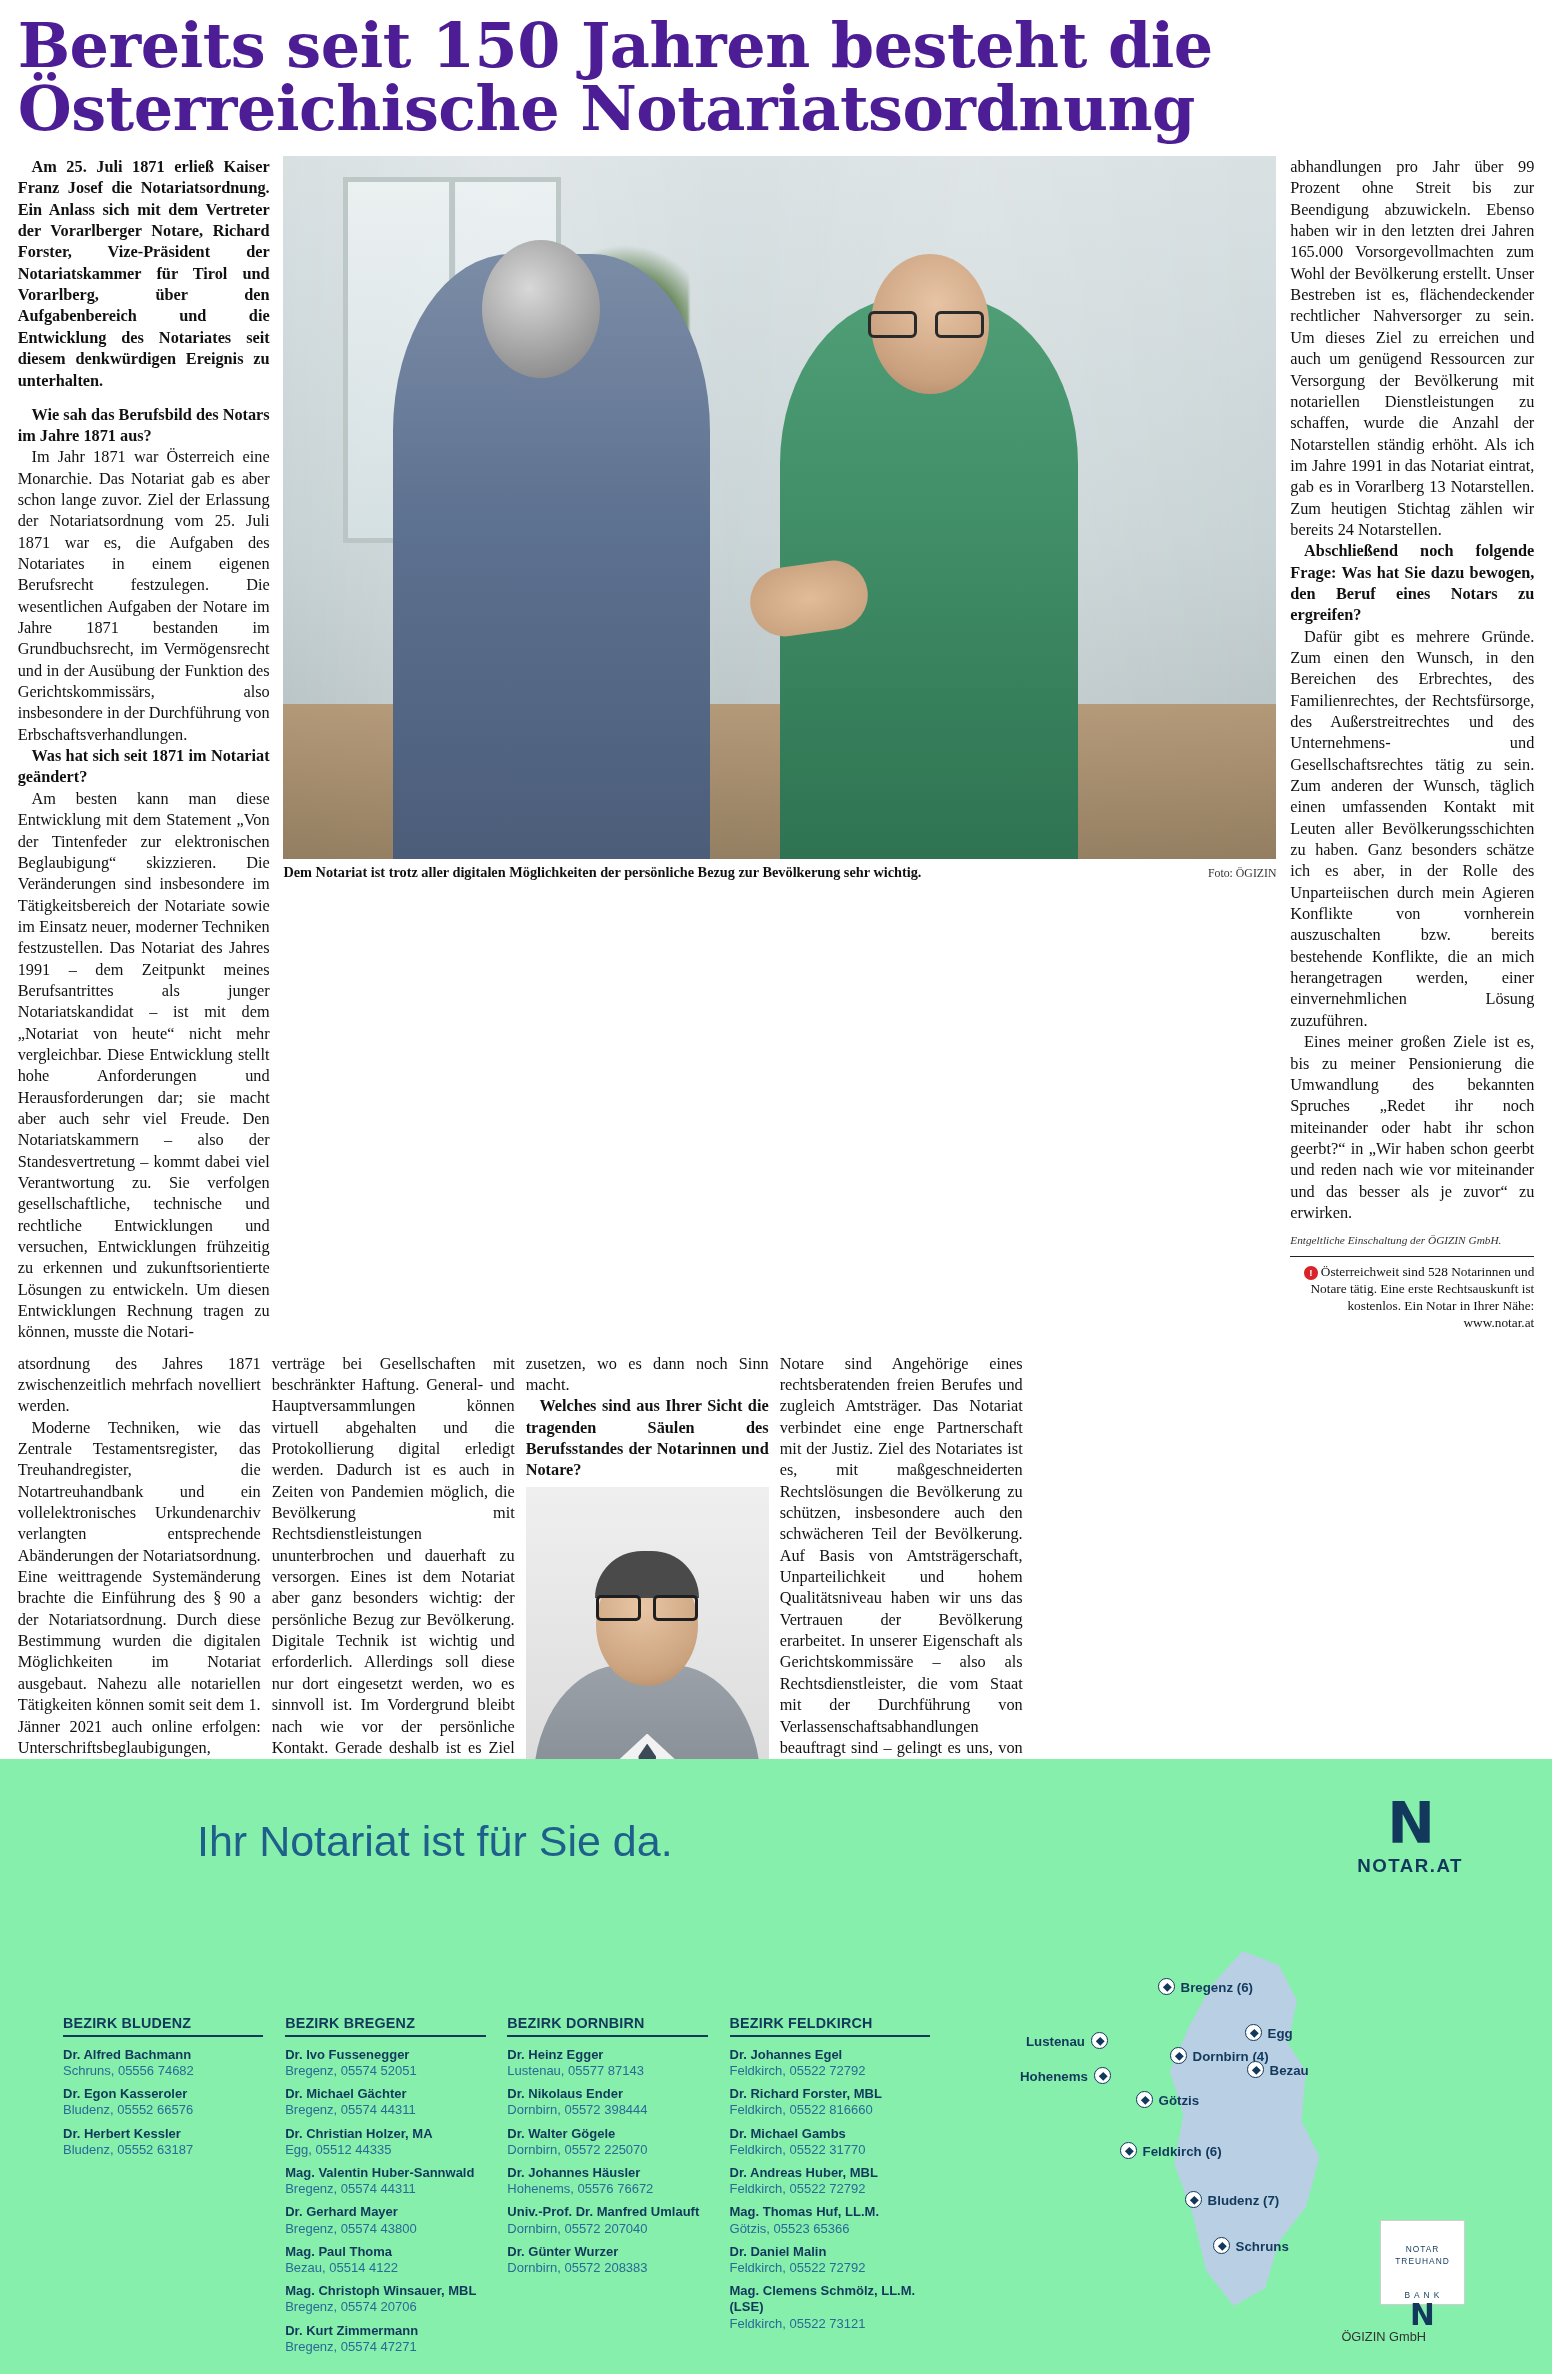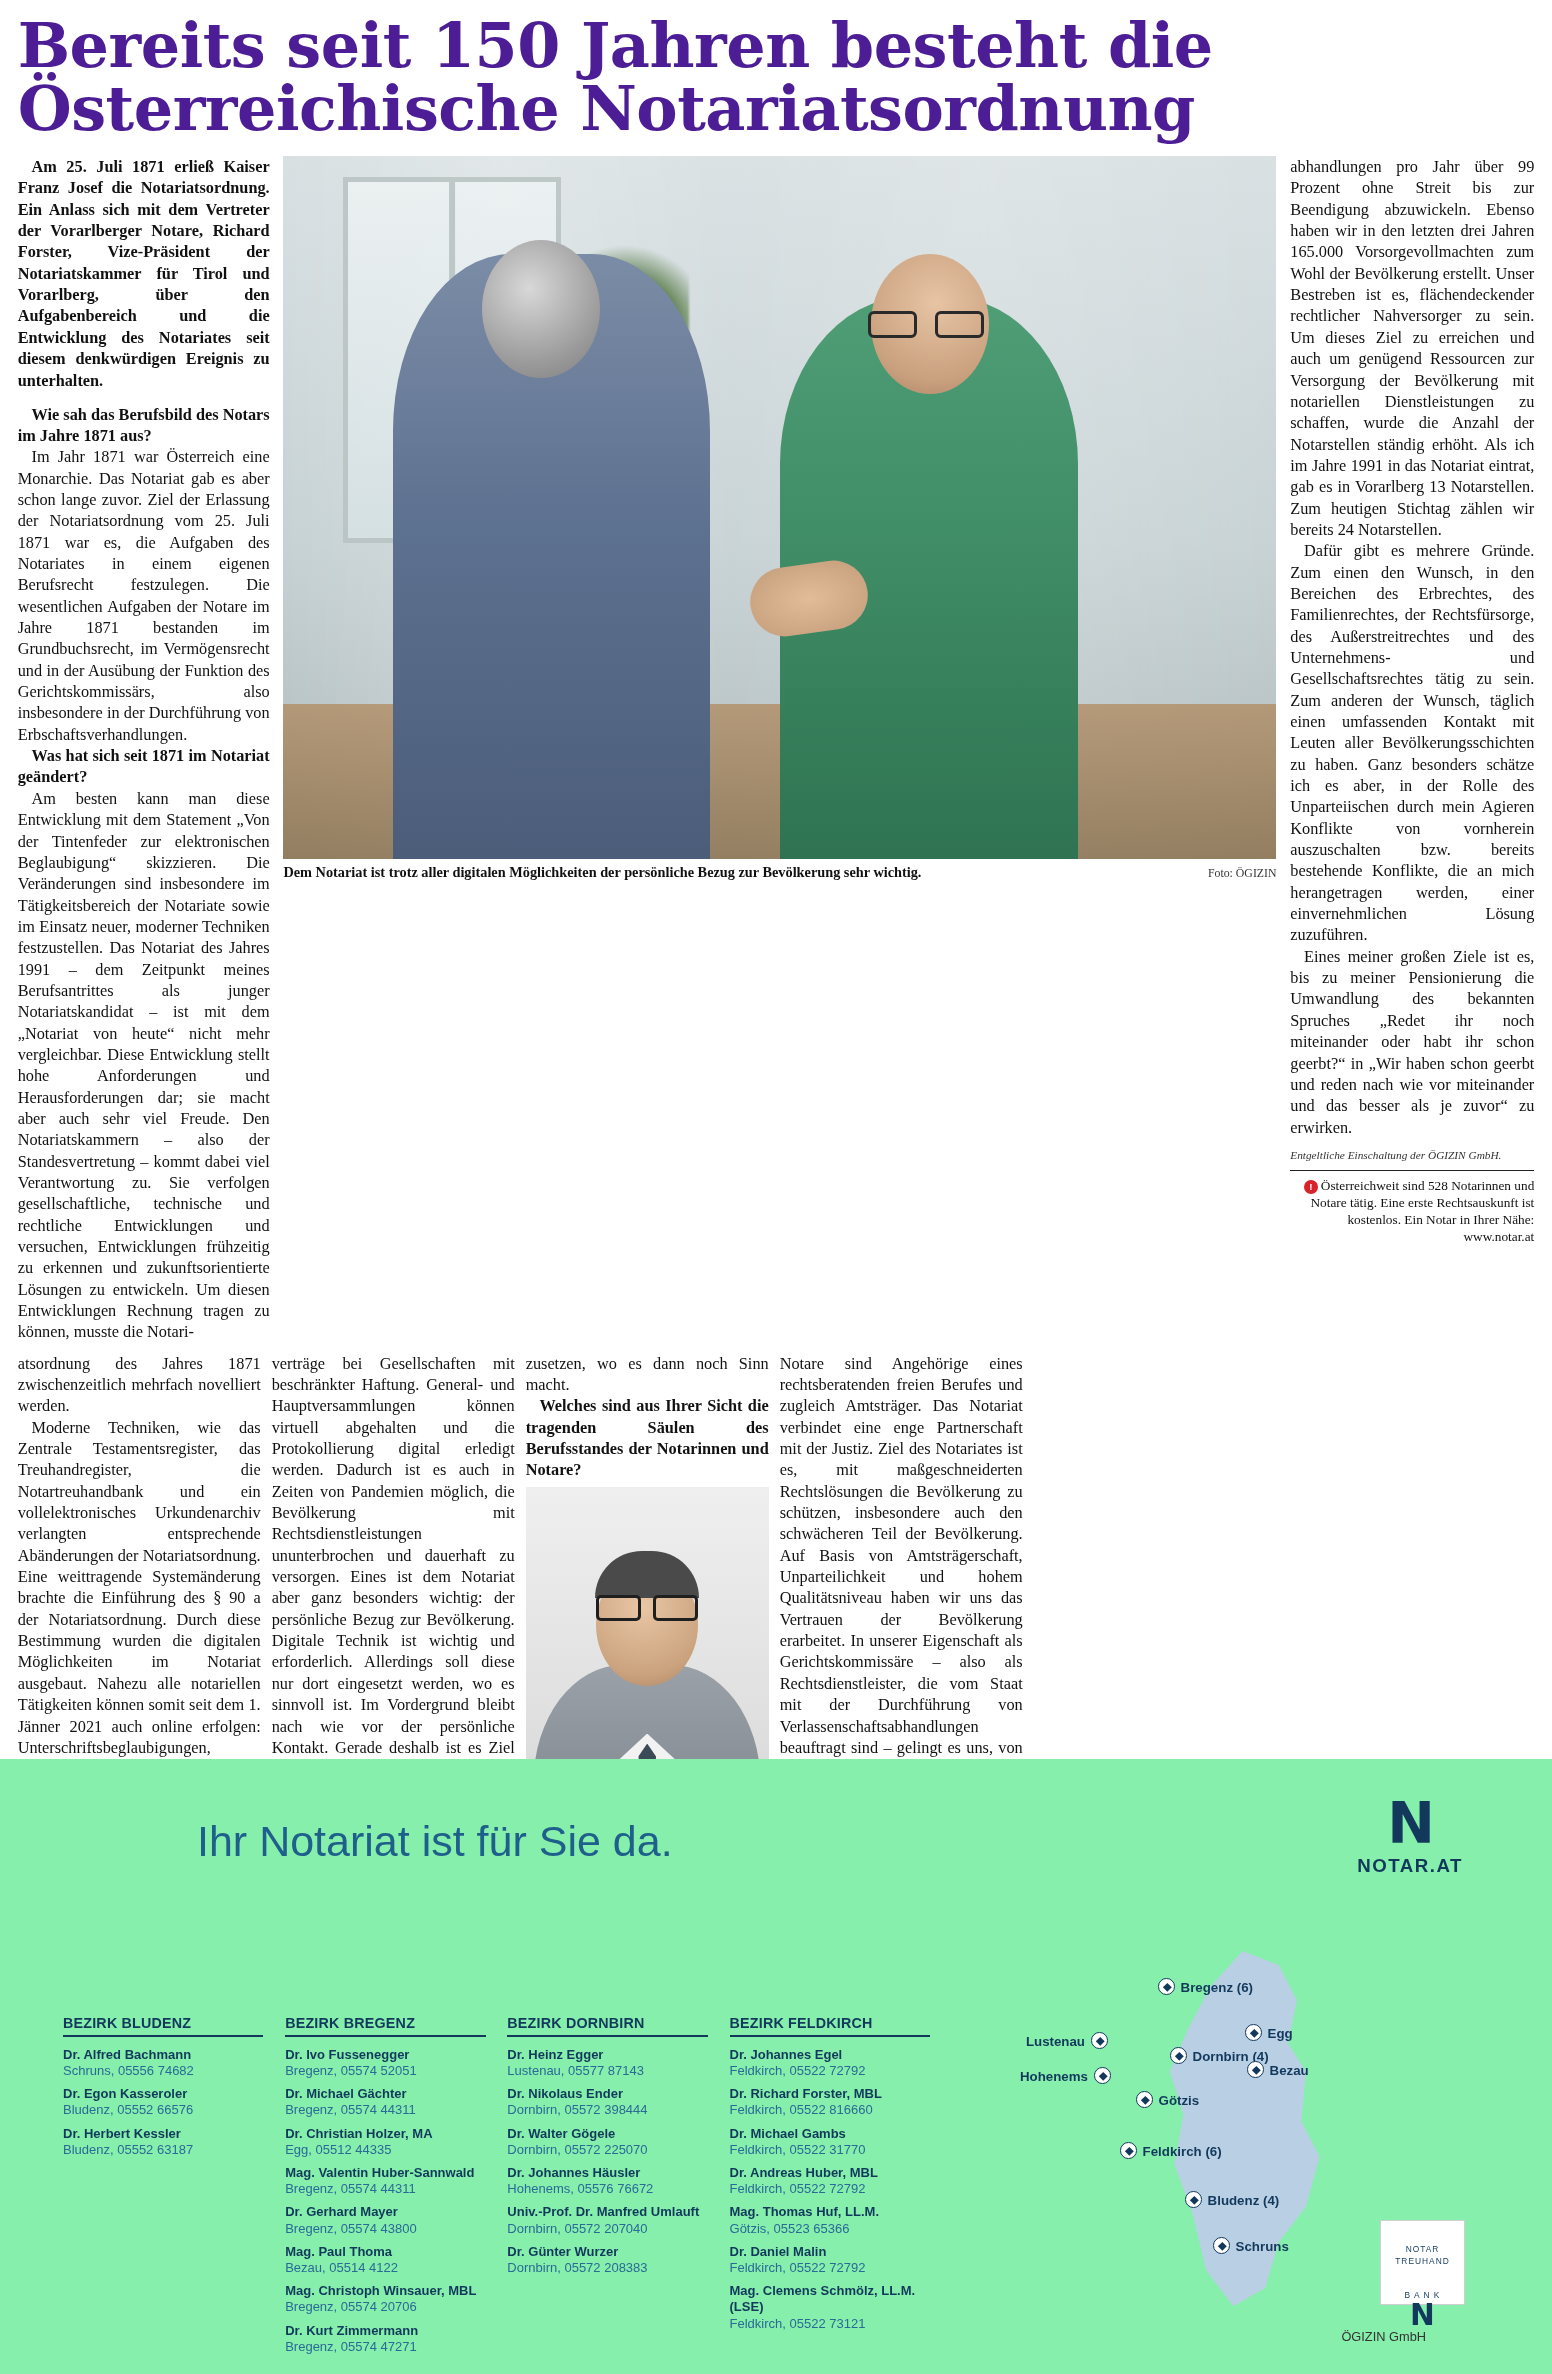--- a/index.html
+++ b/index.html
@@ -284,20 +284,21 @@
           <div class="ph-hands"></div>
         </div>
         <div class="caption-bar">
           <div class="cap">Dem Notariat ist trotz aller digitalen Möglichkeiten der persönliche Bezug zur Bevölkerung sehr wichtig.</div>
           <div class="credit">Foto: ÖGIZIN</div>
         </div>
       </div>
 
       <div class="col-right body-text">
         <p class="noind">abhandlungen pro Jahr über 99 Prozent ohne Streit bis zur Beendigung abzuwickeln. Ebenso haben wir in den letzten drei Jahren 165.000 Vorsorgevollmachten zum Wohl der Bevölkerung erstellt. Unser Bestreben ist es, flächendeckender rechtlicher Nahversorger zu sein. Um dieses Ziel zu erreichen und auch um genügend Ressourcen zur Versorgung der Bevölkerung mit notariellen Dienstleistungen zu schaffen, wurde die Anzahl der Notarstellen ständig erhöht. Als ich im Jahre 1991 in das Notariat eintrat, gab es in Vorarlberg 13 Notarstellen. Zum heutigen Stichtag zählen wir bereits 24 Notarstellen.</p>
+        <p class="qhead">Abschließend noch folgende Frage: Was hat Sie dazu bewogen, den Beruf eines Notars zu ergreifen?</p>
         <p>Dafür gibt es mehrere Gründe. Zum einen den Wunsch, in den Bereichen des Erbrechtes, des Familienrechtes, der Rechtsfürsorge, des Außerstreitrechtes und des Unternehmens- und Gesellschaftsrechtes tätig zu sein. Zum anderen der Wunsch, täglich einen umfassenden Kontakt mit Leuten aller Bevölkerungsschichten zu haben. Ganz besonders schätze ich es aber, in der Rolle des Unparteiischen durch mein Agieren Konflikte von vornherein auszuschalten bzw. bereits bestehende Konflikte, die an mich herangetragen werden, einer einvernehmlichen Lösung zuzuführen.</p>
         <p>Eines meiner großen Ziele ist es, bis zu meiner Pensionierung die Umwandlung des bekannten Spruches „Redet ihr noch miteinander oder habt ihr schon geerbt?“ in „Wir haben schon geerbt und reden nach wie vor miteinander und das besser als je zuvor“ zu erwirken.</p>
         <div class="disclaimer">Entgeltliche Einschaltung der ÖGIZIN GmbH.</div>
         <div class="hr"></div>
         <div class="footnote">
           <span class="excl">!</span><span>Österreichweit sind 528 Notarinnen und Notare tätig. Eine erste Rechtsauskunft ist kostenlos. Ein Notar in Ihrer Nähe: www.notar.at</span>
         </div>
       </div>
     </div>
 
@@ -462,21 +463,21 @@
       <div class="map-shape"></div>
       <div id="map-pins">
           <div class="pin" style="left: 138px; top: 37px;"><span class="dot"></span><span>Bregenz (6)</span></div>
           <div class="pin left" style="left: 5.9px; top: 91px;"><span>Lustenau</span><span class="dot"></span></div>
           <div class="pin" style="left: 225px; top: 83px;"><span class="dot"></span><span>Egg</span></div>
           <div class="pin" style="left: 150px; top: 106px;"><span class="dot"></span><span>Dornbirn (4)</span></div>
           <div class="pin left" style="left: 0px; top: 126px;"><span>Hohenems</span><span class="dot"></span></div>
           <div class="pin" style="left: 227px; top: 120px;"><span class="dot"></span><span>Bezau</span></div>
           <div class="pin" style="left: 116px; top: 150px;"><span class="dot"></span><span>Götzis</span></div>
           <div class="pin" style="left: 100px; top: 201px;"><span class="dot"></span><span>Feldkirch (6)</span></div>
-          <div class="pin" style="left: 165px; top: 250px;"><span class="dot"></span><span>Bludenz (4)</span></div>
+          <div class="pin" style="left: 165px; top: 250px;"><span class="dot"></span><span>Bludenz (7)</span></div>
           <div class="pin" style="left: 193px; top: 296px;"><span class="dot"></span><span>Schruns</span></div>
         </div>
     </div>
 
     <div class="bank-logo">
       <div class="t">NOTAR TREUHAND</div>
       <div class="t">B A N K</div>
       <div class="m">N</div>
     </div>
 

